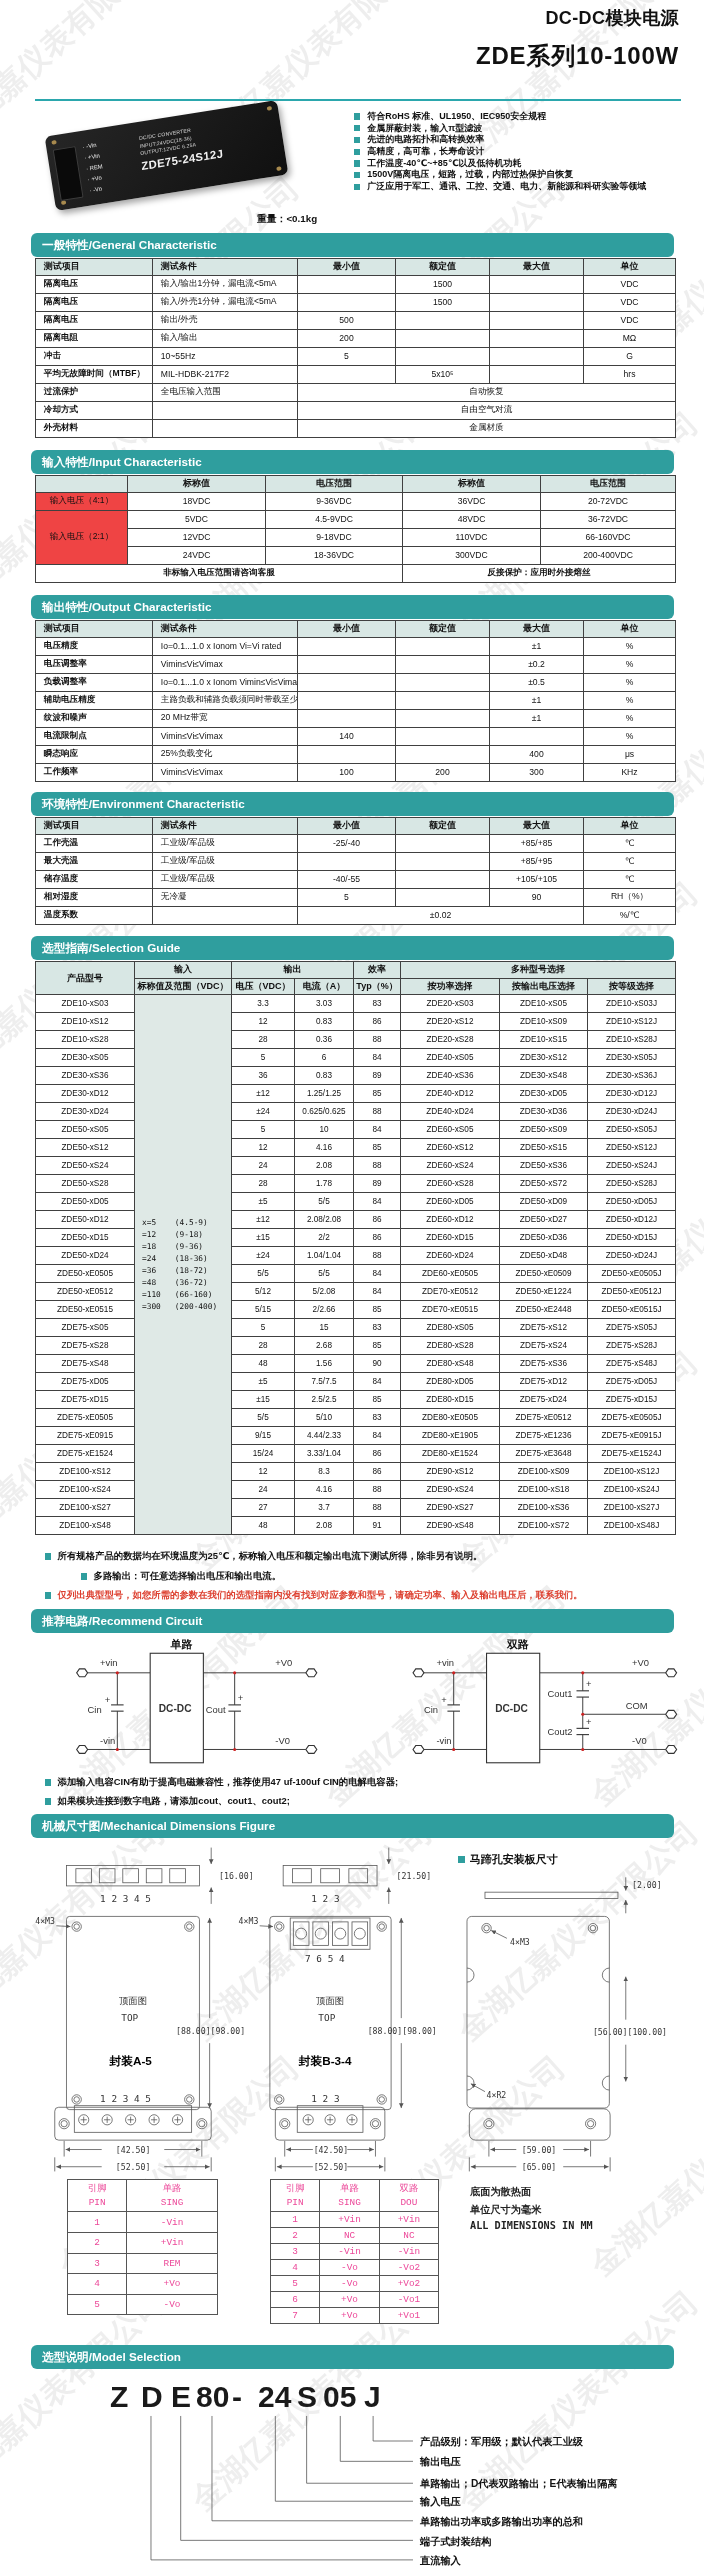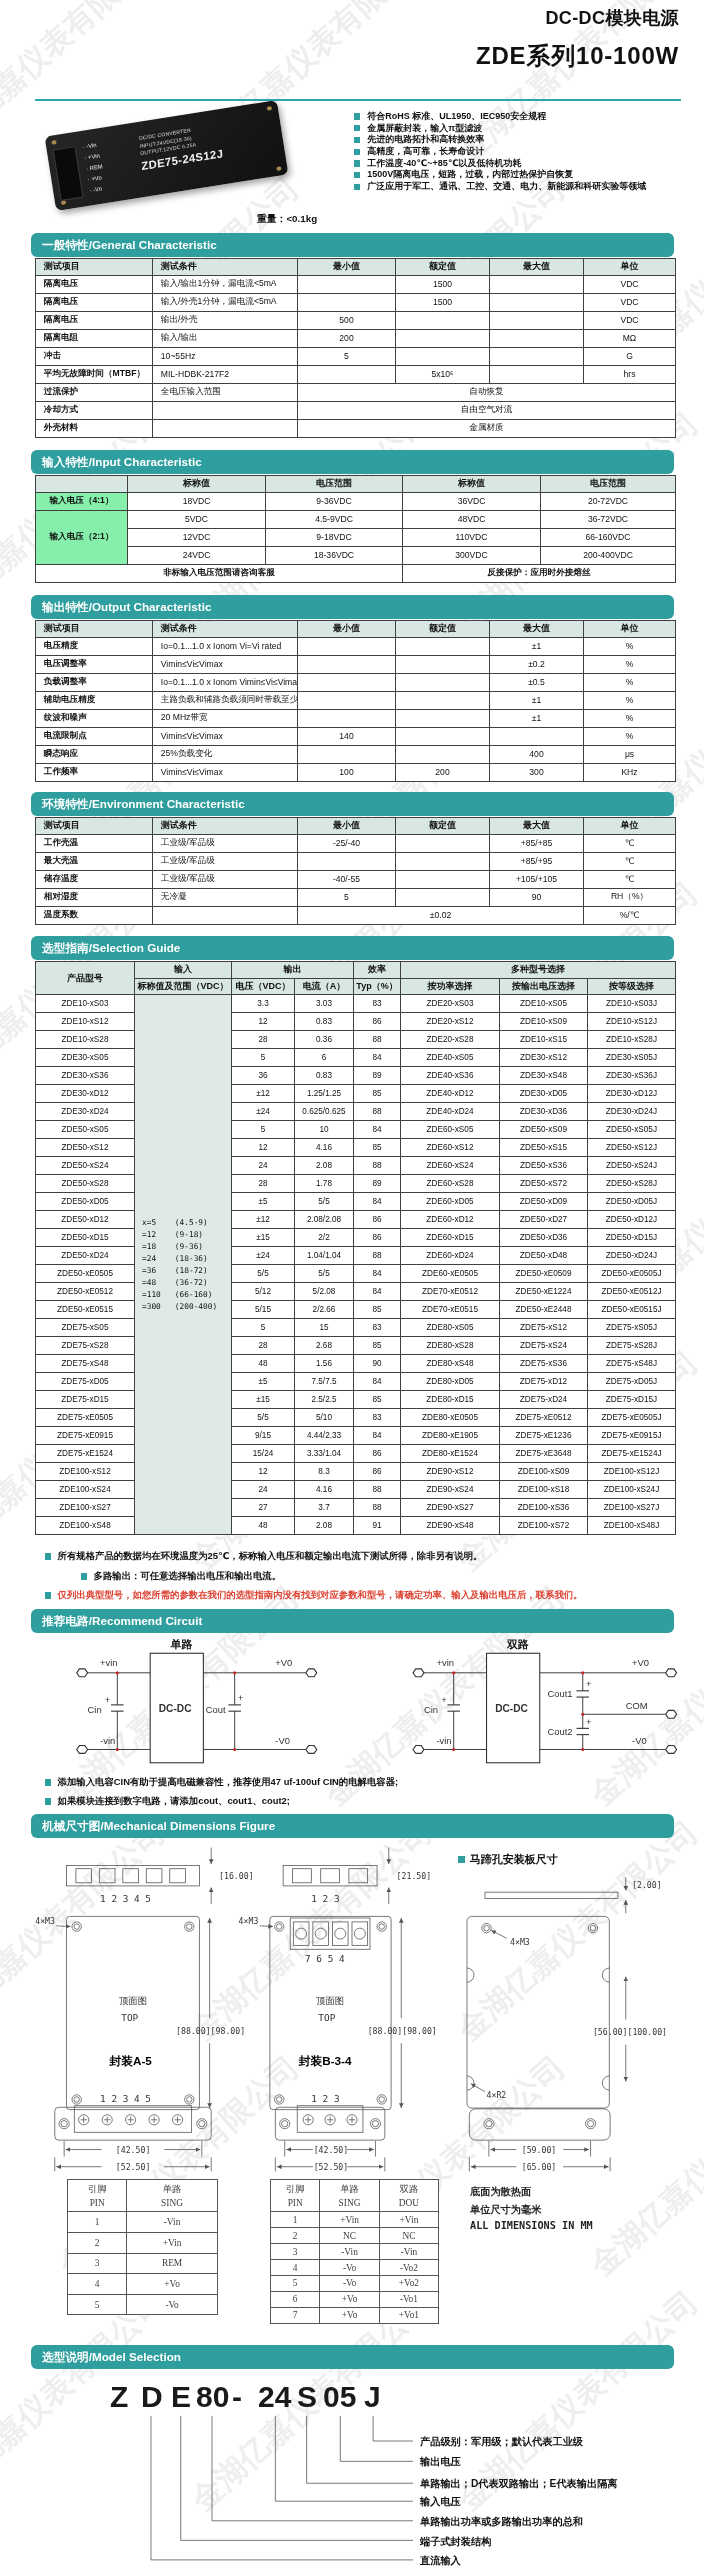--- a/index.html
+++ b/index.html
@@ -32,40 +32,40 @@
   #weight{position:absolute;left:257px;top:213px;font-size:9.8px;font-weight:bold;}
   
   .bar{position:absolute;left:31px;width:643px;height:23.5px;background:#2f9e9e;color:#fff;
        font-weight:bold;font-size:11.7px;line-height:23.5px;padding-left:11px;box-sizing:border-box;border-radius:6px;}
   
   table.spec{position:absolute;border-collapse:collapse;table-layout:fixed;background:transparent;}
   .spec th{background:#d8e7e4;border:0.8px solid #404040;font-size:9px;font-weight:bold;height:15.7px;padding:0 2.3px;}
   .spec td{border:0.8px solid #404040;font-size:8.6px;height:17px;text-align:center;padding:0 2.3px;background:#fff;white-space:nowrap;overflow:hidden;}
   .t6 td:first-child{font-weight:bold;text-align:left;padding-left:7.8px;}
   .t6 td:nth-child(2){text-align:left;padding-left:7.8px;}
-  .spec td.item{background:#86efac;font-weight:bold;}
+  .spec td.item{background:#ef4444;font-weight:normal;}
   .spec td.ftr{font-weight:bold;}
   #tbl-sel td{font-size:8.2px;height:17px;}
   #tbl-sel td.input-cell{background:#dfe9e6;font-family:"DejaVu Sans Mono",monospace;font-size:7.8px;
       white-space:pre;text-align:left;padding-left:7px;line-height:1.55;}
   
   .note{position:absolute;font-size:9.4px;font-weight:bold;white-space:nowrap;line-height:10.2px;}
   .note .sq{display:inline-block;width:6.3px;height:6.3px;background:#2f9e9e;margin-right:6.3px;vertical-align:middle;}
   .note.red{color:#dd4030;}
   
   svg{position:absolute;overflow:visible;}
   svg text{font-family:"DejaVu Sans Mono",monospace;fill:#333;font-size:12px;}
   svg text.cn{font-family:"Liberation Sans","DejaVu Sans",sans-serif;}
   svg text.dim{font-size:10.5px;}
   svg text.big{font-size:15px;font-weight:bold;fill:#000;}
   .wire{stroke:#333;stroke-width:1.2;fill:none;}
   .comp{stroke:#333;stroke-width:1.4;fill:#fff;}
   .draw{stroke:#555;stroke-width:1;fill:none;}
   
-  table.pin{position:absolute;border-collapse:collapse;font-family:Liberation Serif, serif;color:#404040;background:#fff;}
+  table.pin{position:absolute;border-collapse:collapse;font-family:Liberation Mono, monospace;color:#ec4899;background:#fff;}
   .pin th{border:1.2px solid #555;font-weight:normal;white-space:pre;font-size:9.4px;padding:1.6px 4.7px;background:#fff;line-height:1.5;}
   .pin td{border:1.2px solid #555;font-size:9.4px;text-align:center;padding:0.8px 4.7px;}
   #pin-a td{height:18px;}
   #pin-b td{height:13.3px;}
   .mech-note{position:absolute;font-size:10.2px;font-weight:bold;color:#222;font-family:"DejaVu Sans Mono",monospace;}
   
   .code-part{position:absolute;font-size:30px;font-weight:900;color:#1a1a1a;}
   .callout-label{position:absolute;left:420px;font-size:10.2px;font-weight:bold;white-space:nowrap;}
   #plate-title{position:absolute;left:458px;top:1852px;font-size:11px;font-weight:bold;}
   #plate-title .sq{display:inline-block;width:7px;height:7px;background:#2f9e9e;margin-right:4.7px;}

